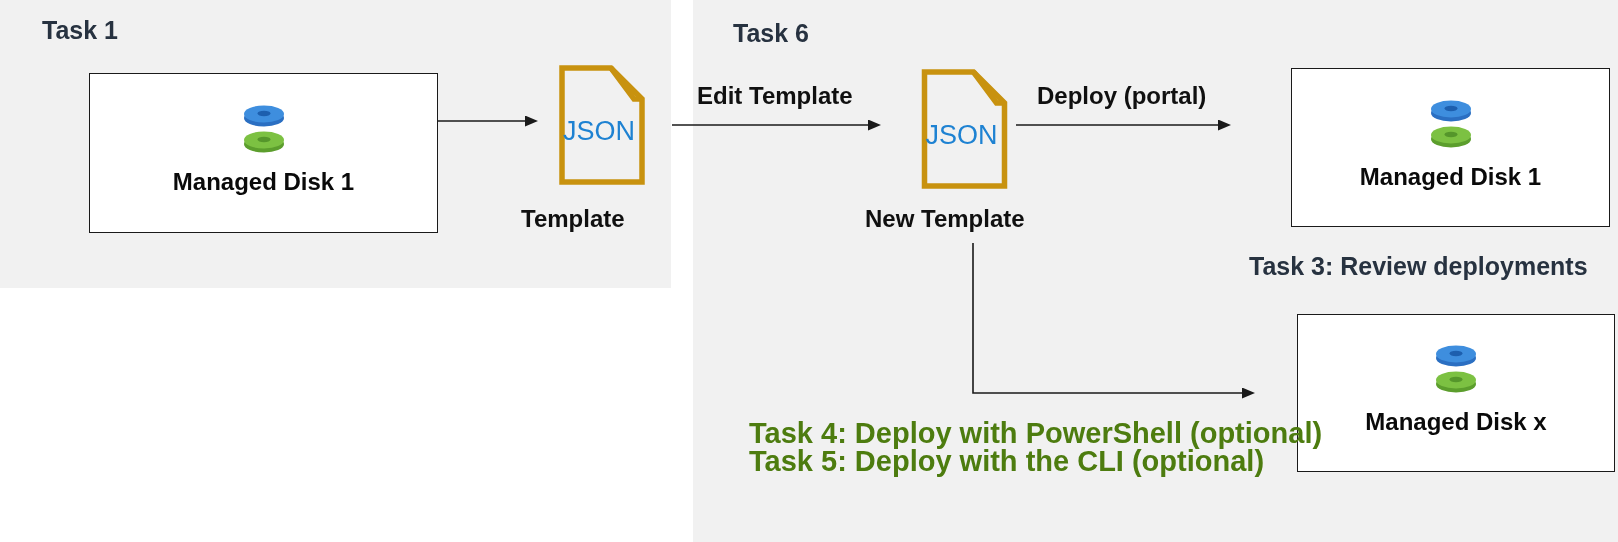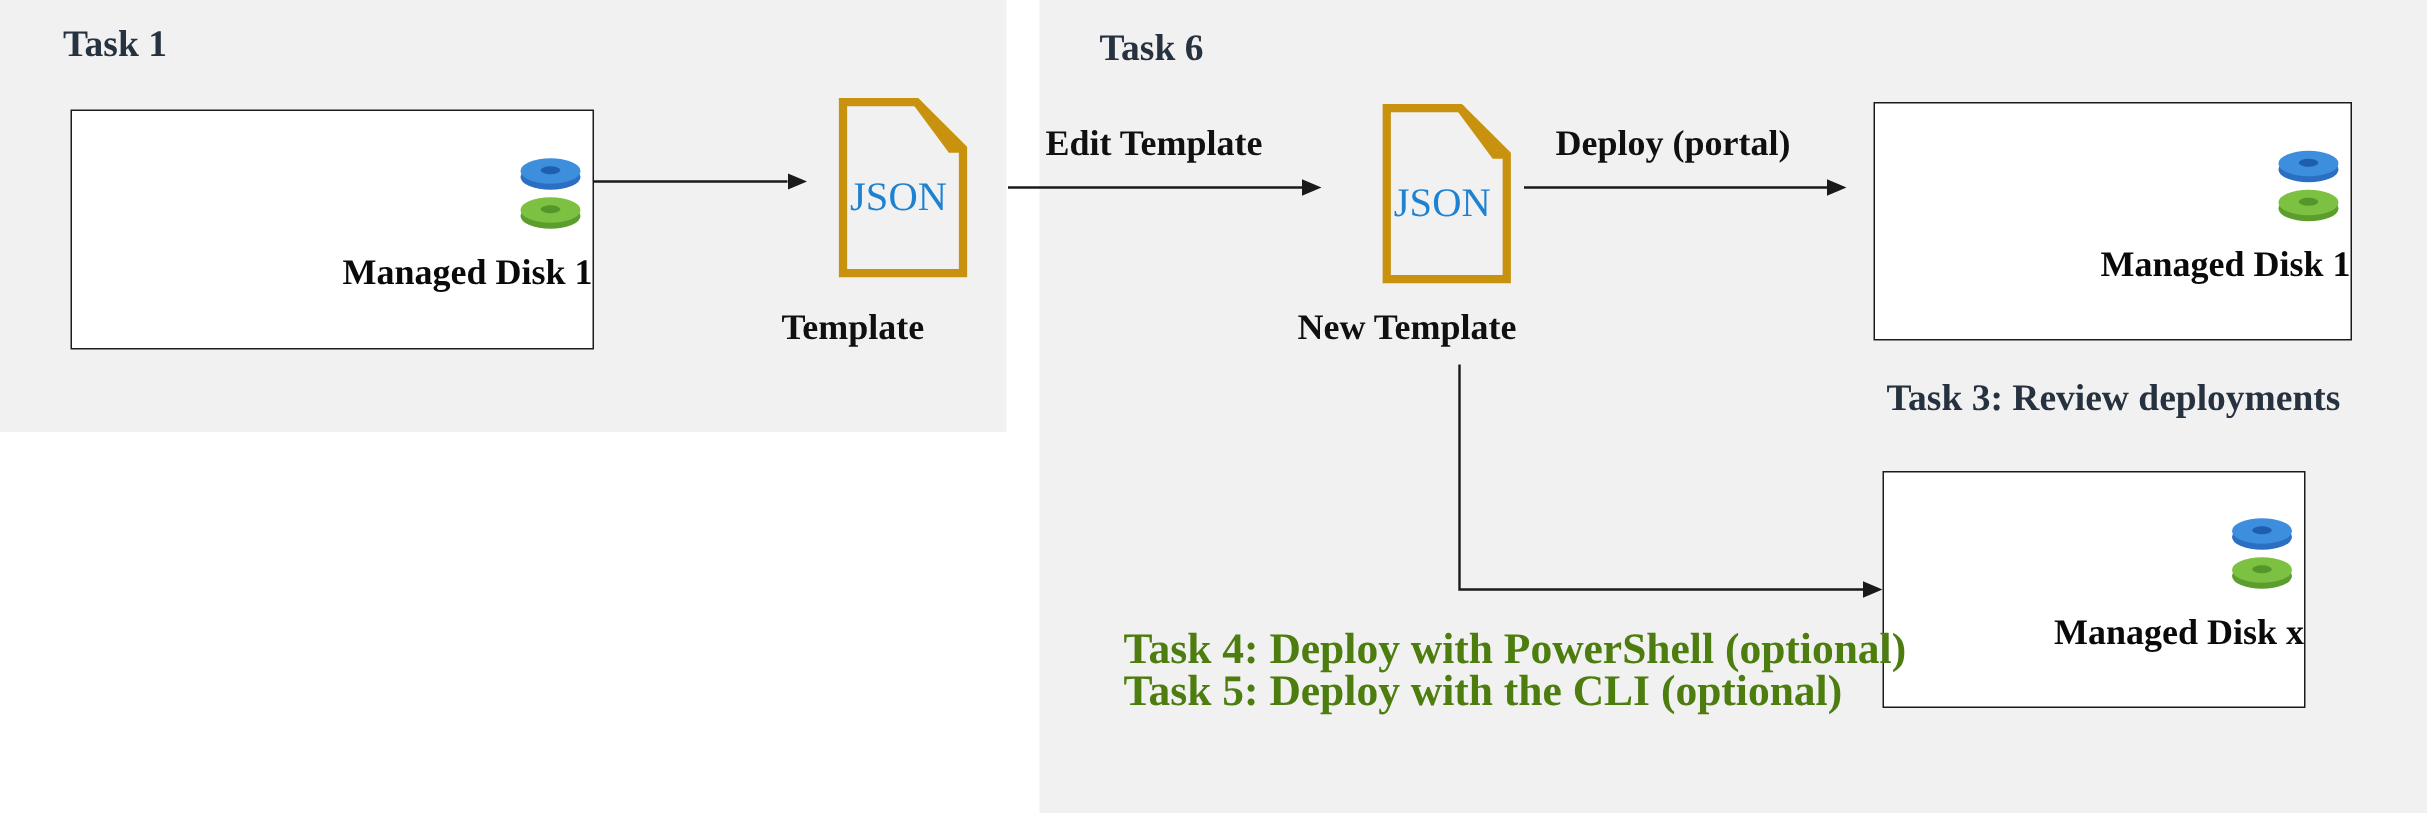--- a/index.html
+++ b/index.html
@@ -1,37 +1,37 @@
 <!DOCTYPE html>
 <html><head>
 <meta charset="utf-8">
 <style>
   html,body{margin:0;padding:0;background:#ffffff;}
   .canvas{
     position:relative;width:1618px;height:542px;overflow:hidden;
-    font-family:Liberation Serif, serif;background:#ffffff;
+    font-family:Liberation Sans, sans-serif;background:#ffffff;
   }
   .panel{position:absolute;background:#f1f1f1;}
   .panel-task1{left:0;top:0;width:671px;height:288px;}
   .panel-task2{left:693px;top:0;width:925px;height:542px;}
   .connectors{position:absolute;left:0;top:0;width:1618px;height:542px;pointer-events:none;}
   .heading{
     position:absolute;font-weight:700;font-size:25px;line-height:28px;color:#273240;white-space:nowrap;
   }
   .flow-label{
     position:absolute;font-weight:700;font-size:24px;line-height:26px;color:#101010;white-space:nowrap;
   }
   .file-label{
     position:absolute;font-weight:700;font-size:24px;line-height:28px;color:#101010;
     text-align:left;white-space:nowrap;
   }
   .disk-box{
     position:absolute;background:#ffffff;border:1.5px solid #1a1a1a;box-sizing:border-box;
-    display:flex;flex-direction:column;align-items:flex-end;justify-content:center;
-    gap:14px;padding-bottom:8px;
+    display:flex;flex-direction:column;align-items:center;justify-content:center;
+    gap:14px;padding-bottom:8px;margin-left:42px;
   }
   .disk-label{
     font-weight:700;font-size:24px;line-height:26px;color:#0a0a0a;white-space:nowrap;
   }
   .json-file{position:absolute;text-align:right;}
   .task-lines{
     position:absolute;left:749px;top:419px;font-weight:700;font-size:29px;line-height:28px;
     color:#4d7c0f;white-space:nowrap;
   }
 </style>
@@ -100,21 +100,21 @@
       <ellipse cx="28" cy="36.5" rx="6.5" ry="2.7" fill="#55962b"></ellipse>
       <ellipse cx="28" cy="15" rx="20" ry="8.5" fill="#2b6fc2"></ellipse>
       <ellipse cx="28" cy="11" rx="20" ry="8.5" fill="#3e8ede"></ellipse>
       <ellipse cx="28" cy="10.5" rx="6.5" ry="2.7" fill="#1d5fae"></ellipse>
     </svg>
     <div class="disk-label">Managed Disk 1</div>
   </div>
 
   <div class="heading" style="left:1249px;top:252px;width:320px;text-align:center">Task 3: Review deployments</div>
 
-  <div class="disk-box" style="left:1255px;top:314px;width:282px;height:158px">
+  <div class="disk-box" style="left:1255px;top:314px;width:318px;height:158px">
     <svg width="56" height="52" viewBox="0 0 56 52">
       <ellipse cx="28" cy="41" rx="20" ry="8.5" fill="#5c9e2d"></ellipse>
       <ellipse cx="28" cy="37" rx="20" ry="8.5" fill="#7cc142"></ellipse>
       <ellipse cx="28" cy="36.5" rx="6.5" ry="2.7" fill="#55962b"></ellipse>
       <ellipse cx="28" cy="15" rx="20" ry="8.5" fill="#2b6fc2"></ellipse>
       <ellipse cx="28" cy="11" rx="20" ry="8.5" fill="#3e8ede"></ellipse>
       <ellipse cx="28" cy="10.5" rx="6.5" ry="2.7" fill="#1d5fae"></ellipse>
     </svg>
     <div class="disk-label">Managed Disk x</div>
   </div>

